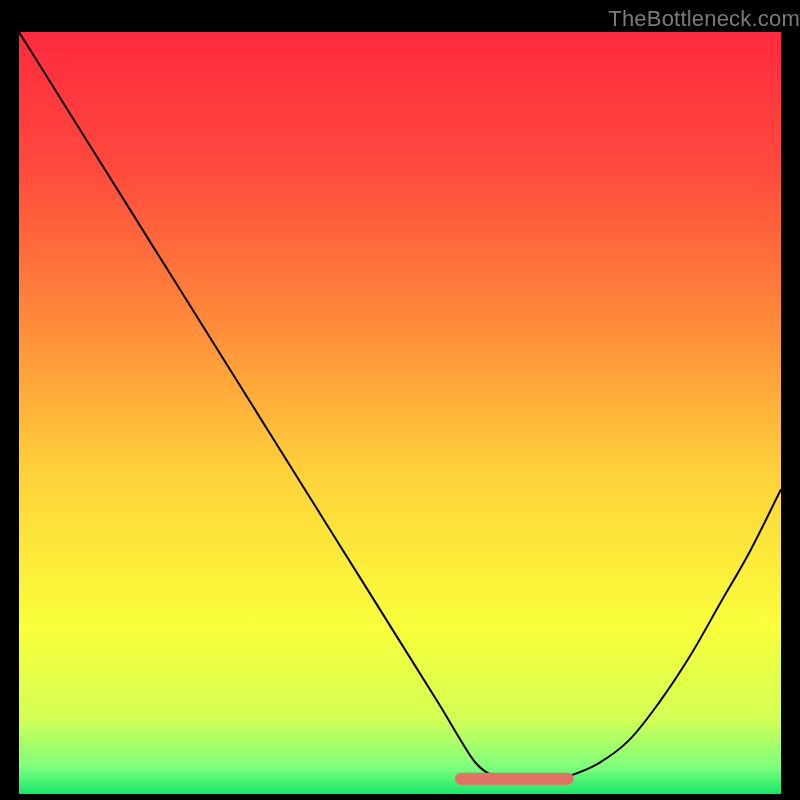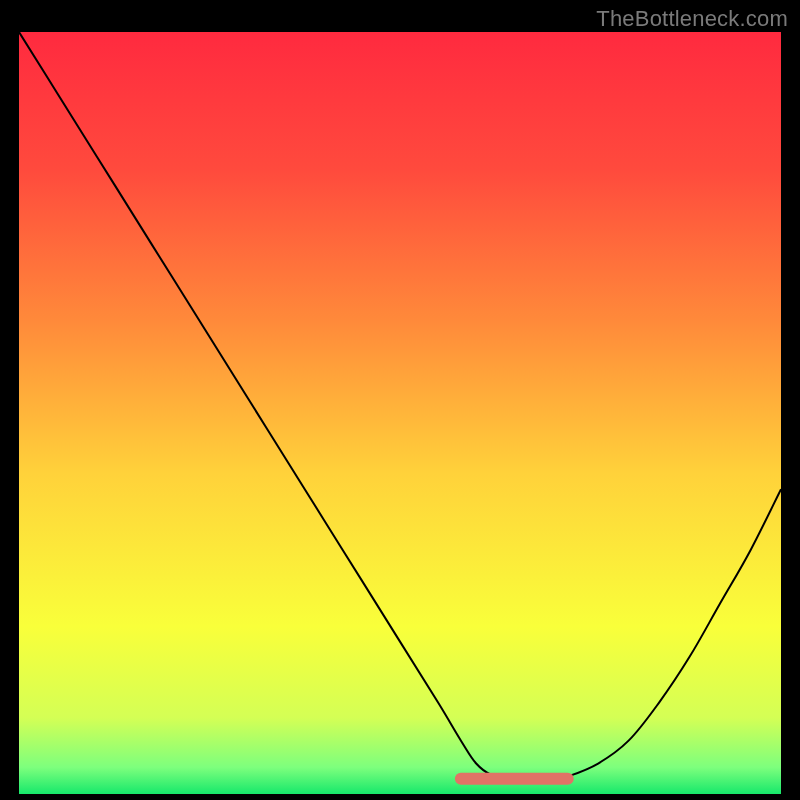--- a/index.html
+++ b/index.html
@@ -15,21 +15,21 @@
     position: absolute;
     left: 0;
     top: 0;
     width: 800px;
     height: 800px;
     background: #000;
   }
   .watermark {
     position: absolute;
     top: 6px;
-    right: 12px;
+    right: 0;
     color: #7a7a7a;
     font-size: 22px;
     font-weight: 500;
     letter-spacing: 0.2px;
   }
   .plot {
     position: absolute;
     left: 19px;
     top: 32px;
     width: 762px;

